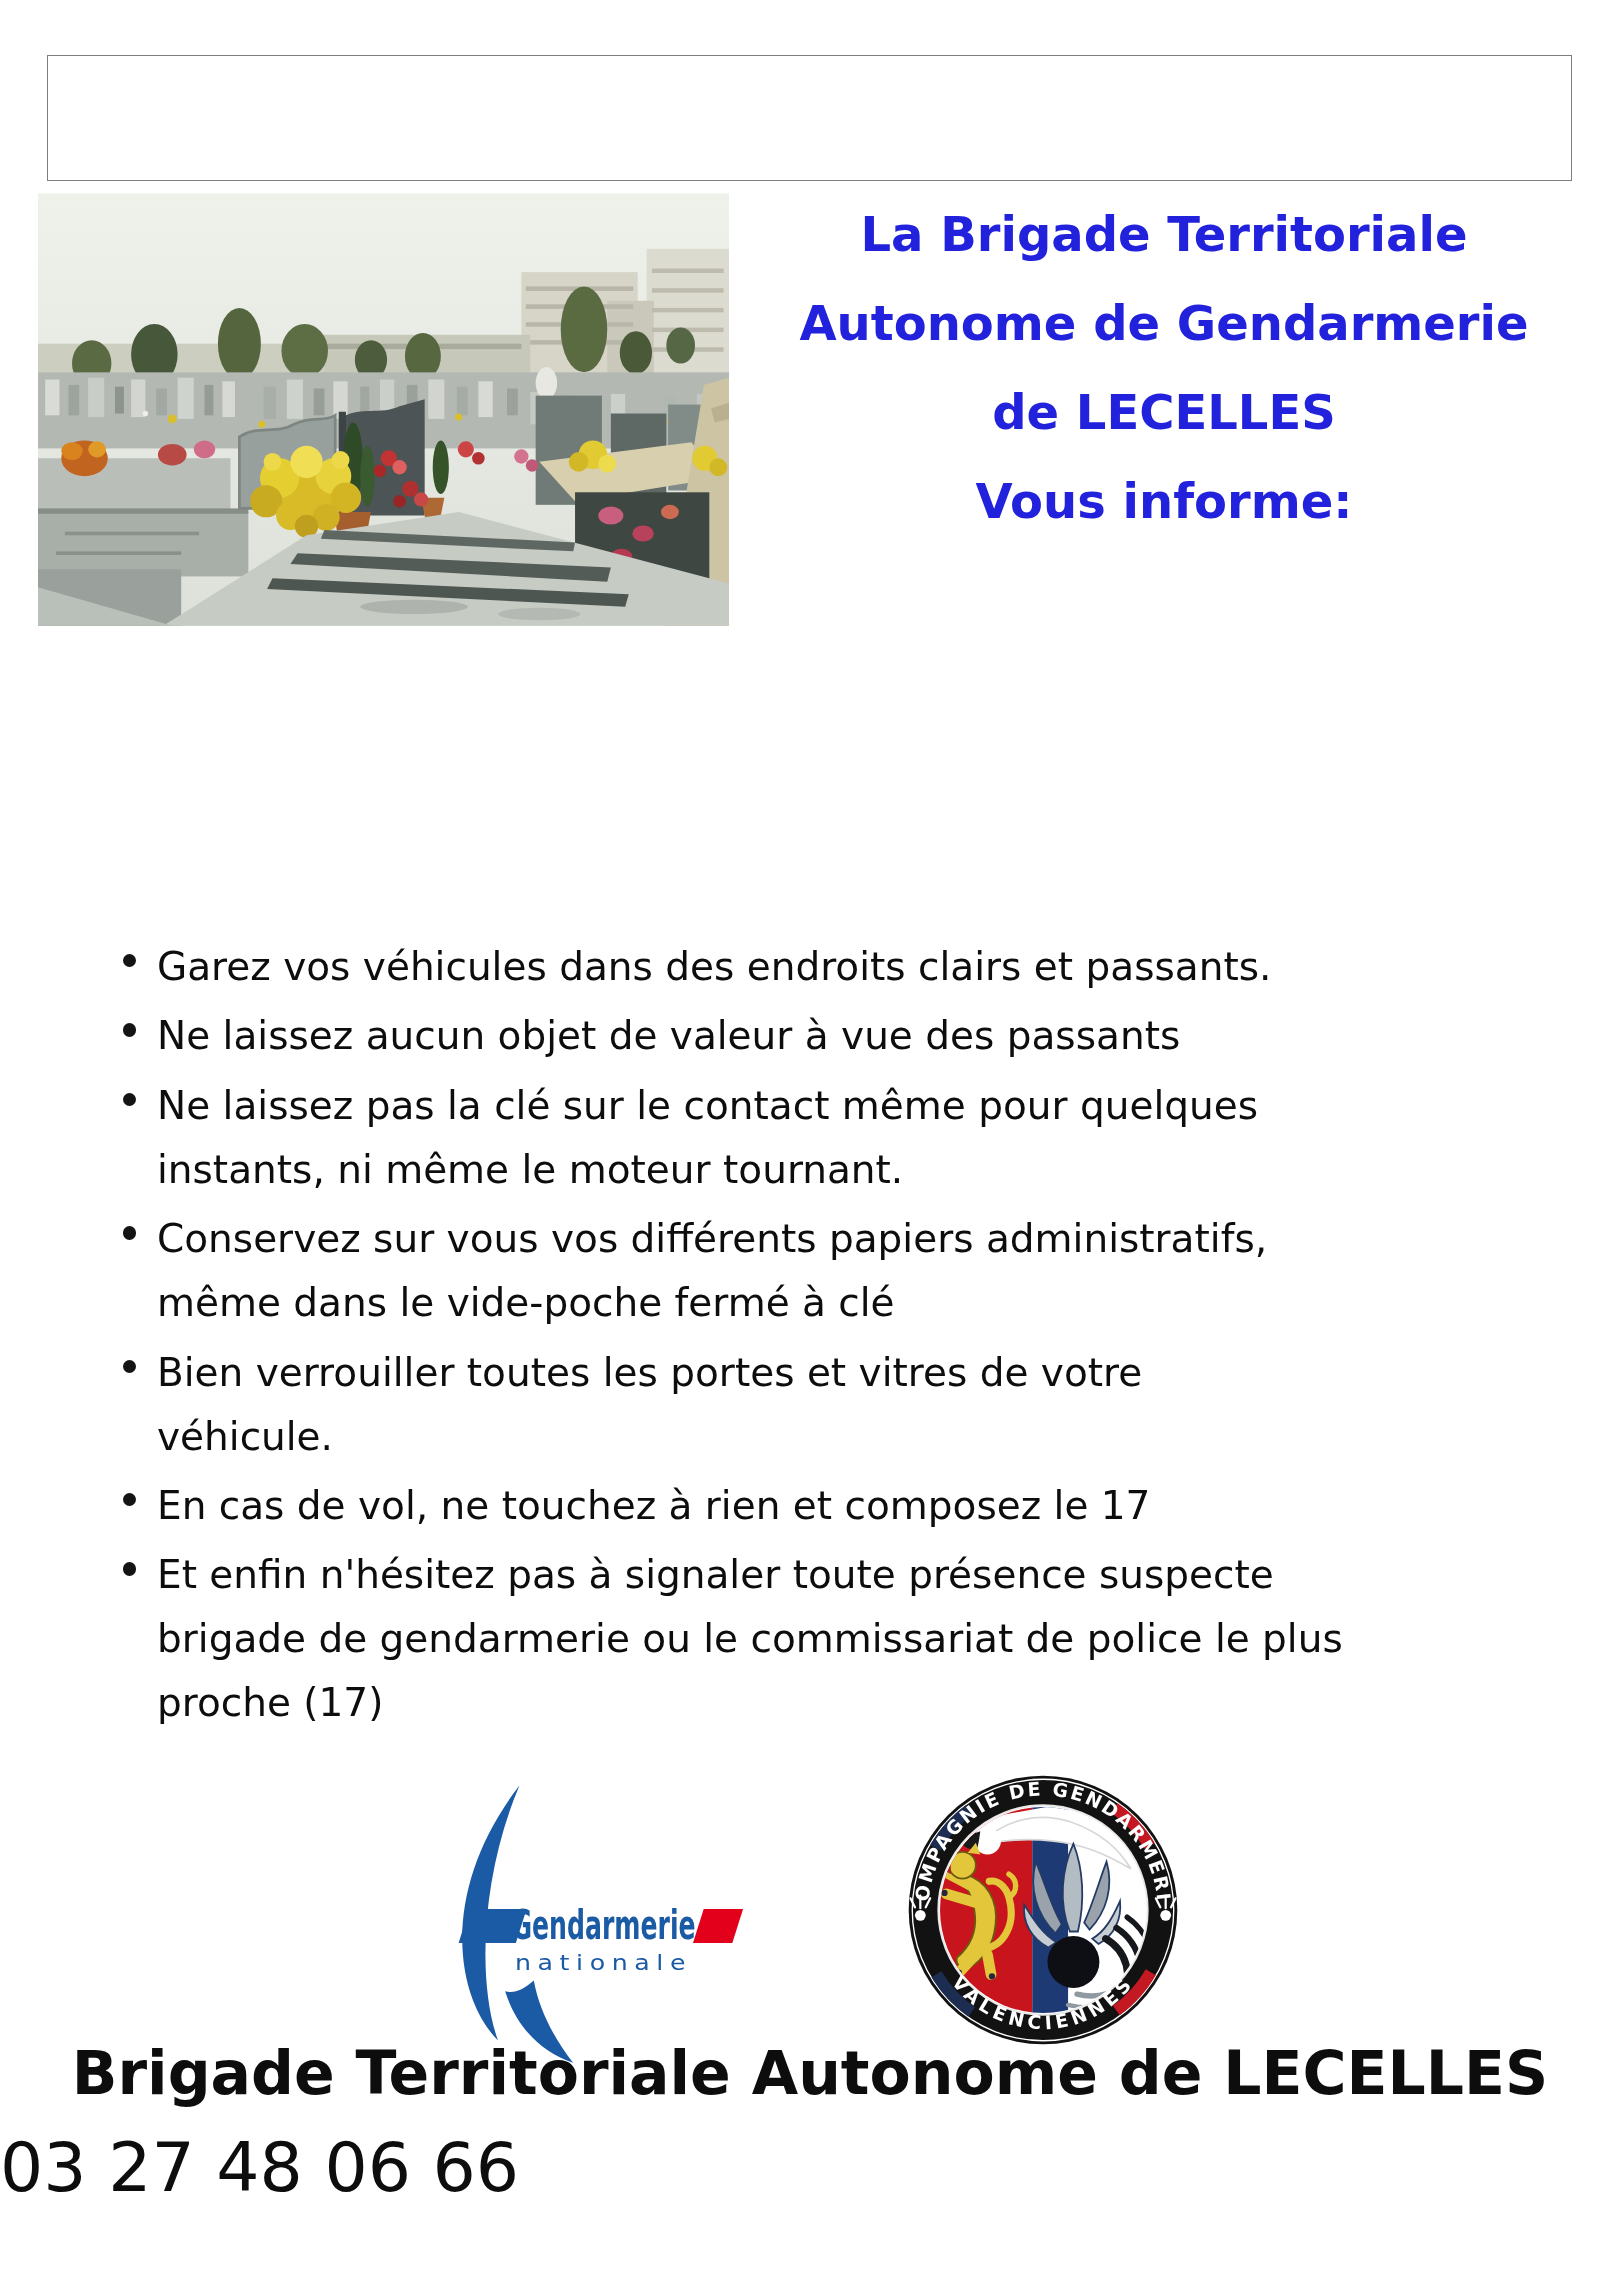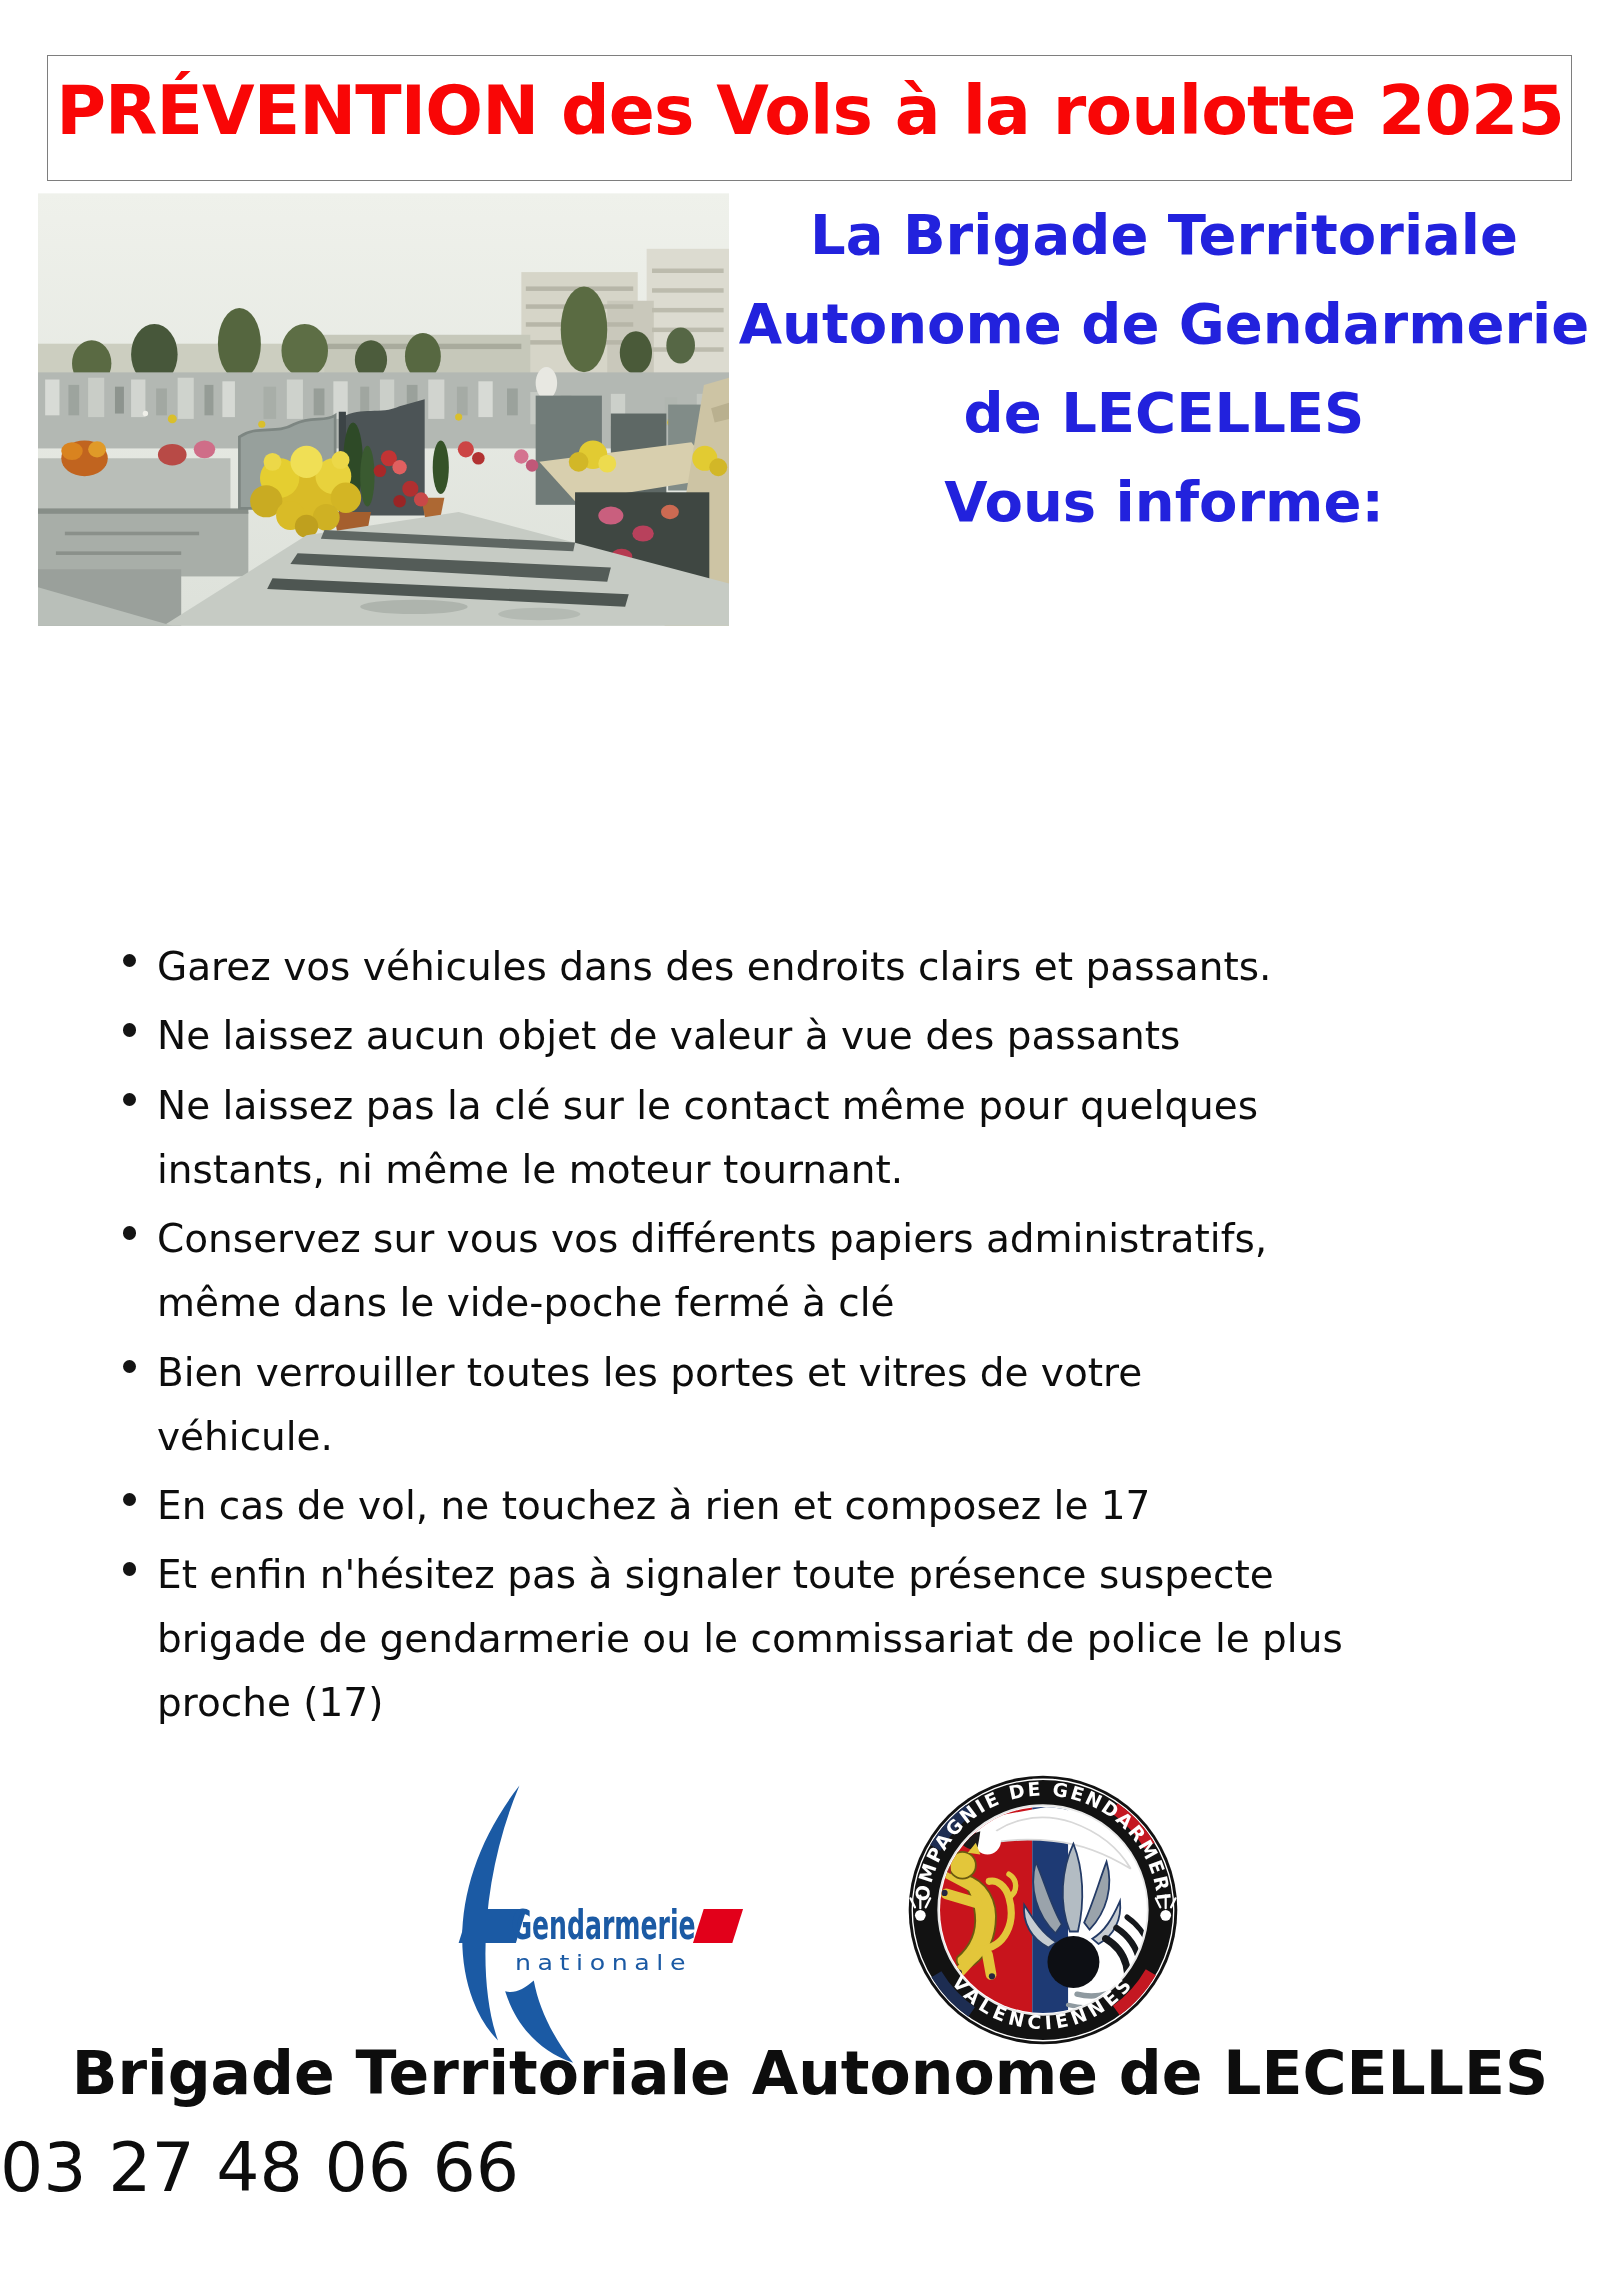--- a/index.html
+++ b/index.html
@@ -10,21 +10,21 @@
   .title-box{position:absolute;left:47px;top:55px;width:1523px;height:124px;
              border:1.8px solid #7e7e7e;background:#fff;}
   .title-text{position:absolute;left:0;right:0;top:72px;text-align:center;white-space:nowrap;
               font-size:68px;font-weight:bold;color:#f90606;letter-spacing:-0.9px;line-height:77px;}
 
   
   .photo{position:absolute;left:38px;top:193px;width:691px;height:433px;display:block;}
 
   
   .announce{position:absolute;left:716px;top:190px;width:896px;text-align:center;
-            color:#2222dd;font-weight:bold;font-size:56px;line-height:89px;}
+            color:#2222dd;font-weight:bold;font-size:48px;line-height:89px;}
 
   
   .intro{position:absolute;left:34px;top:639px;font-size:47px;line-height:78px;
          white-space:nowrap;color:#0d0d0d;}
 
   
   .tips{position:absolute;left:36px;top:935px;font-size:39px;color:#0d0d0d;}
   .tip{position:relative;padding-left:121px;margin-bottom:5.4px;}
   .tip-line{line-height:64px;white-space:nowrap;}
   .dot{position:absolute;left:87px;top:19px;width:13.4px;height:13.4px;border-radius:50%;background:#141414;}
@@ -38,21 +38,20 @@
                font-weight:bold;font-size:60px;line-height:54px;color:#0d0d0d;}
   .footer-phone{position:absolute;left:0;right:0;top:2128px;text-align:left;
                 font-size:68px;line-height:79px;color:#0d0d0d;}
 </style>
 </head>
 <body>
 
 <div class="page">
 
   <div class="title-box"></div>
-  <div class="title-text">PRÉVENTION des Vols à la roulotte 2025</div>
 
   <svg class="photo" viewBox="0 0 772 483" aria-hidden="true">
     <defs>
       <linearGradient id="sky" x1="0" y1="0" x2="0" y2="1">
         <stop offset="0" stop-color="#eff1eb"></stop>
           <stop offset="1" stop-color="#dde1da"></stop>
       </linearGradient>
     </defs>
     <rect x="0" y="0" width="772" height="483" fill="url(#sky)"></rect>
 

